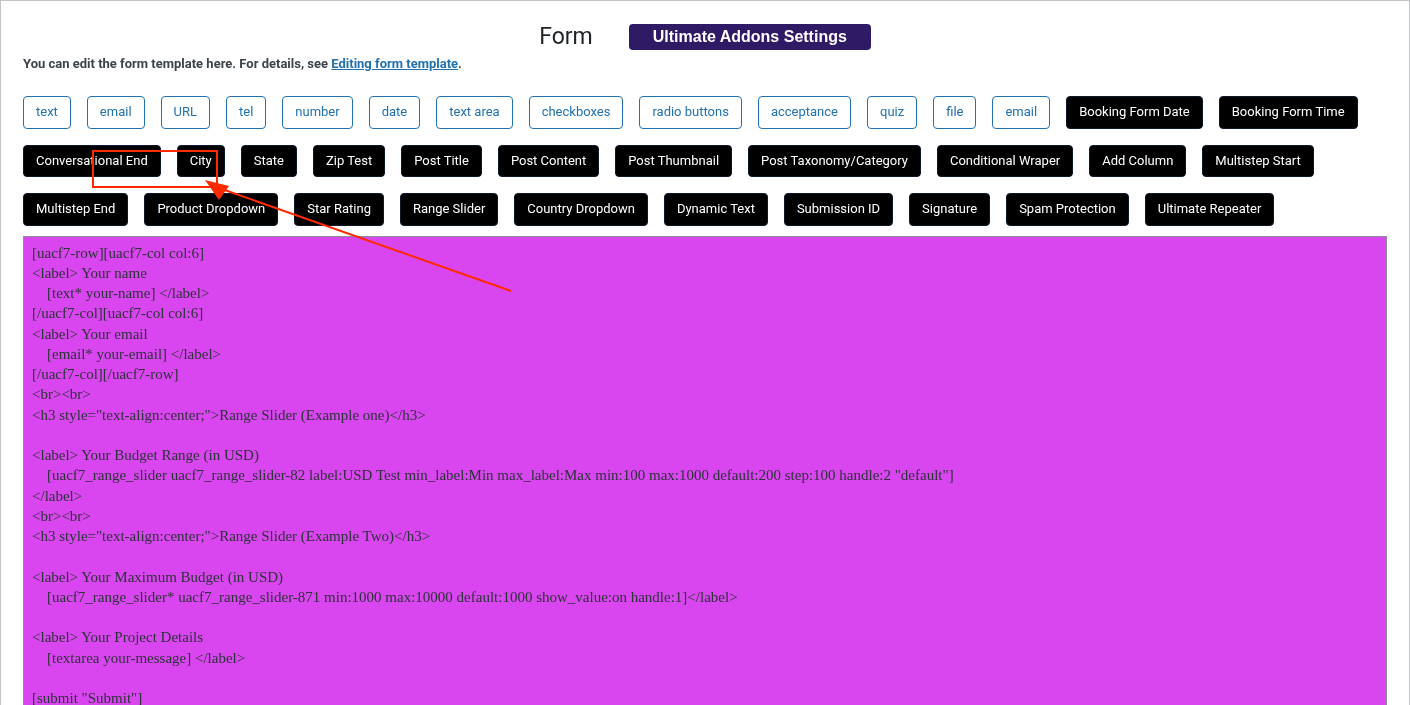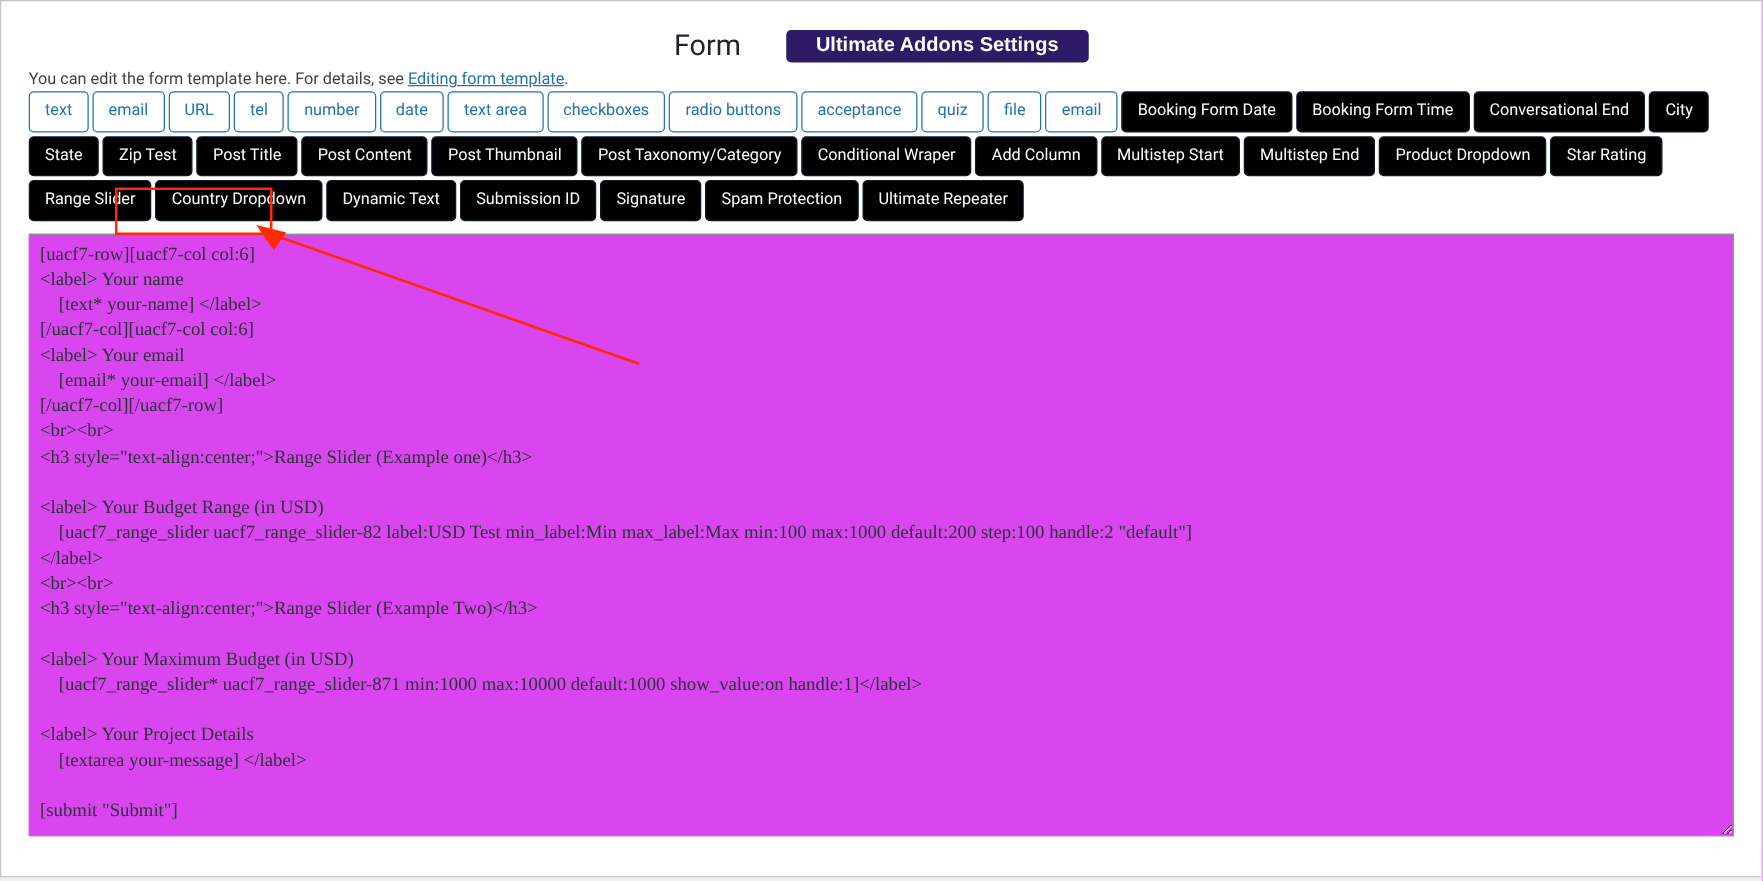--- a/index.html
+++ b/index.html
@@ -37,30 +37,31 @@
     padding: 4px 24px;
     font-size: 16px;
     font-weight: 700;
     border-radius: 4px;
     cursor: pointer;
     margin-left: 36px;
   }
   .intro {
     font-size: 13px;
     color: #3c434a;
-    margin-bottom: 2px;
+    margin-bottom: 25px;
+    font-weight: bold;
   }
   .intro a {
     color: #2271b1;
     text-decoration: underline;
   }
   .tag-row {
     display: flex;
     flex-wrap: wrap;
-    gap: 3px;
+    gap: 16px;
     margin-bottom: 10px;
     text-align: right;
   }
   .tag-btn {
     display: inline-block;
     padding: 5px 12px 6px 12px;
     font-size: 13px;
     line-height: 1.5;
     border-radius: 4px;
     cursor: pointer;

